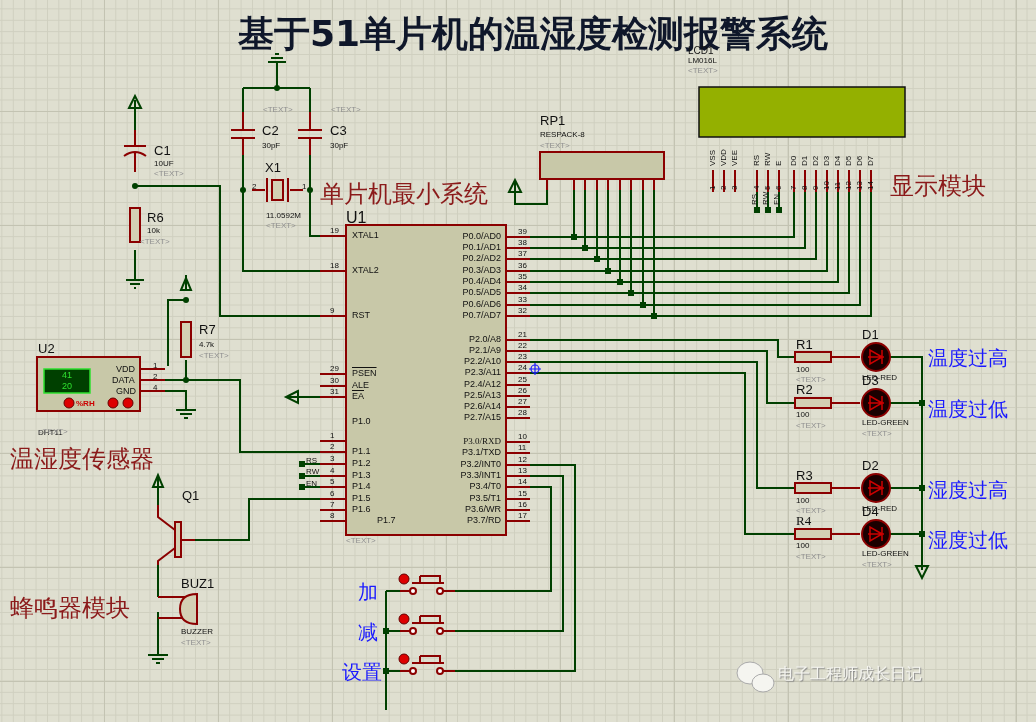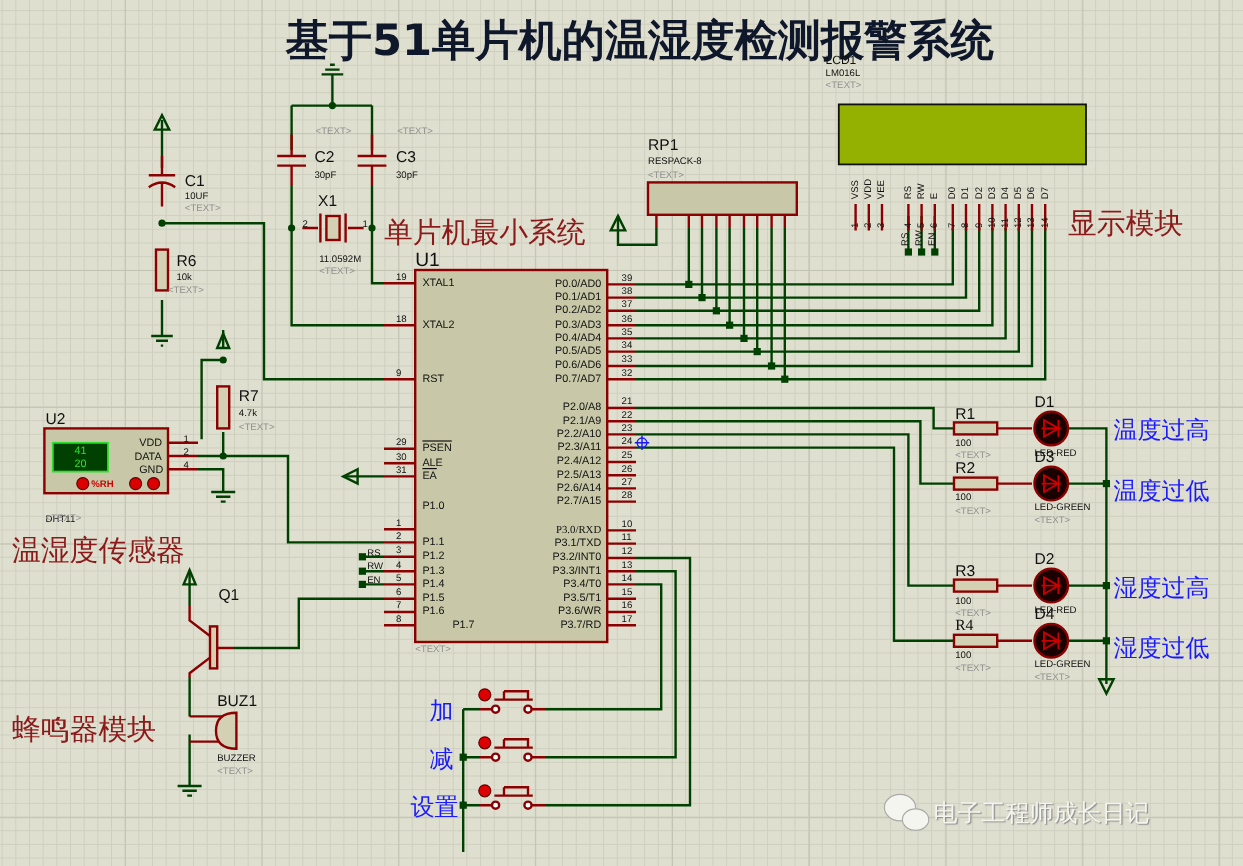--- a/index.html
+++ b/index.html
@@ -16,21 +16,21 @@
   svg{position:absolute;left:0;top:0;}
   .title{position:absolute;left:238px;top:10px;font-size:36px;font-weight:bold;color:#0f172a;letter-spacing:0px;white-space:nowrap;font-family:"DejaVu Sans",sans-serif;}
   .cn-red{position:absolute;color:#8b1a1a;font-size:24px;white-space:nowrap;font-family:"DejaVu Sans",sans-serif;}
   .cn-blue{position:absolute;color:#1a1aff;font-size:20px;white-space:nowrap;font-family:"DejaVu Sans",sans-serif;}
   .lbl{position:absolute;font-size:13px;color:#111;white-space:nowrap;}
   .val{position:absolute;font-size:8px;color:#111;white-space:nowrap;}
   .txt{position:absolute;font-size:8px;color:#909090;white-space:nowrap;}
   .pin{position:absolute;font-size:9px;color:#111;white-space:nowrap;}
   .pinnum{position:absolute;font-size:8px;color:#111;white-space:nowrap;}
   .vert{position:absolute;font-size:8px;color:#111;white-space:nowrap;transform:rotate(-90deg);transform-origin:left top;}
-  .wm{position:absolute;left:778px;top:664px;font-size:20px;color:#f5f5f0;white-space:nowrap;text-shadow:1px 1px 1px #888;font-family:Liberation Mono, monospace;}
+  .wm{position:absolute;left:778px;top:664px;font-size:16px;color:#f5f5f0;white-space:nowrap;text-shadow:1px 1px 1px #888;font-family:Liberation Mono, monospace;}
 </style>
 </head>
 <body>
 
 <div id="canvas"></div>
 
 <svg width="1036" height="722">
   <g stroke="#004000" stroke-width="2" fill="none">
 
     <path d="M135 100 V140"></path>

